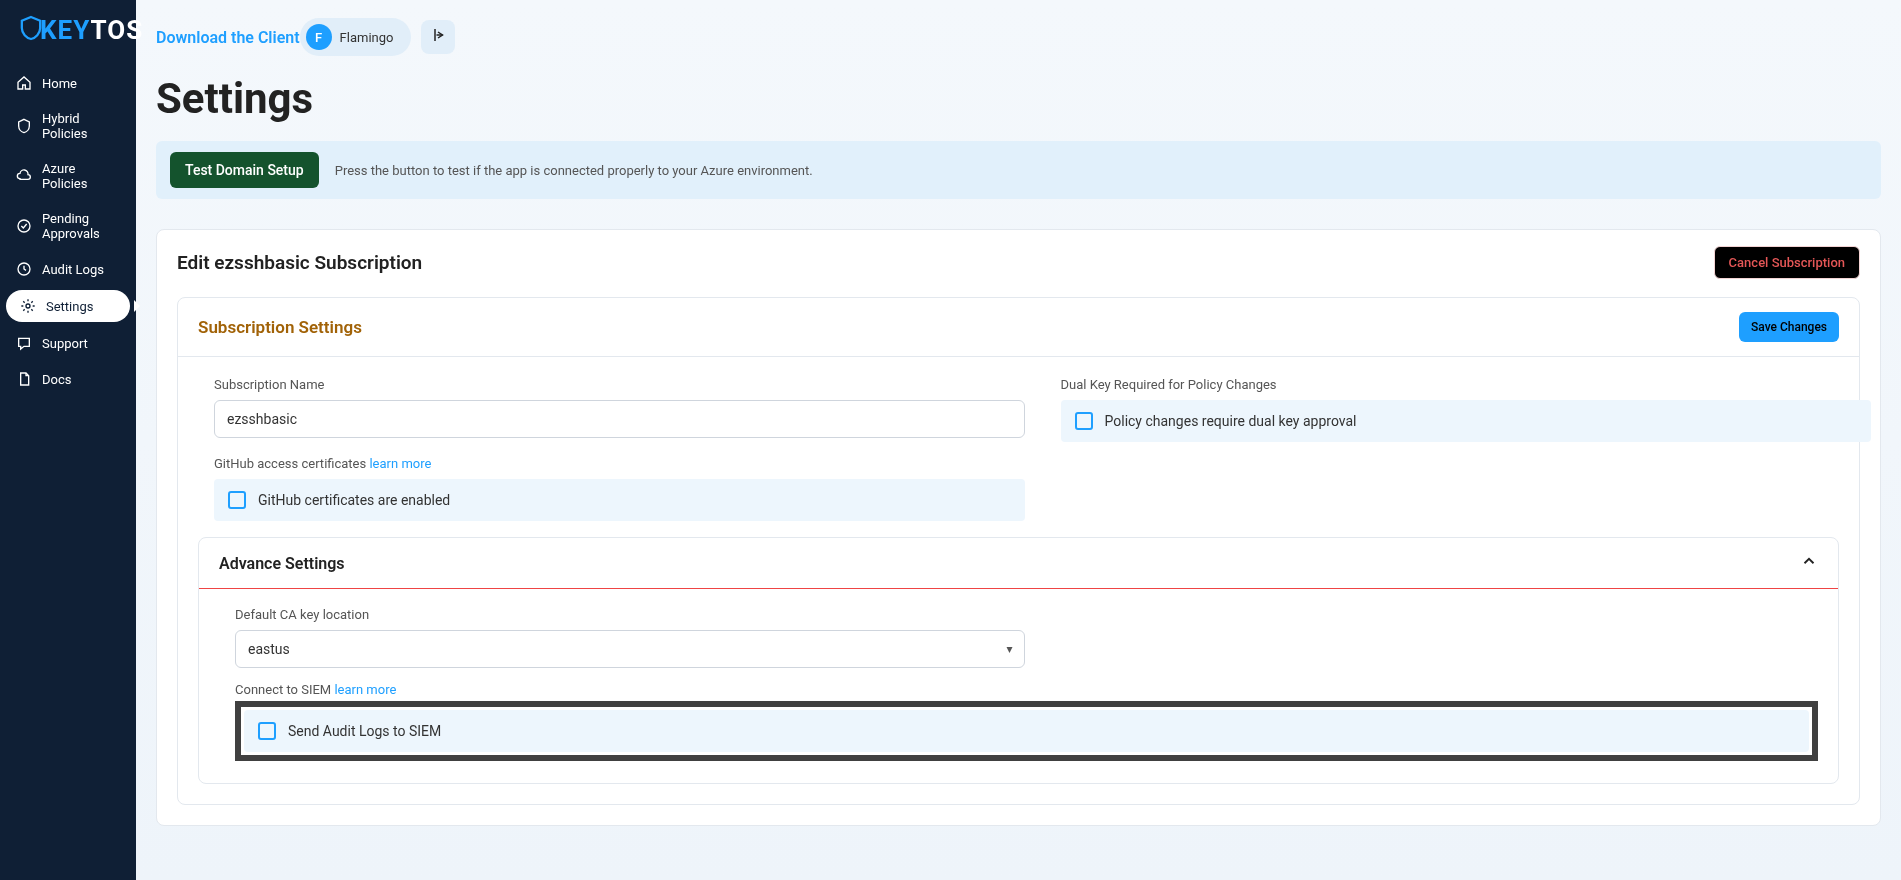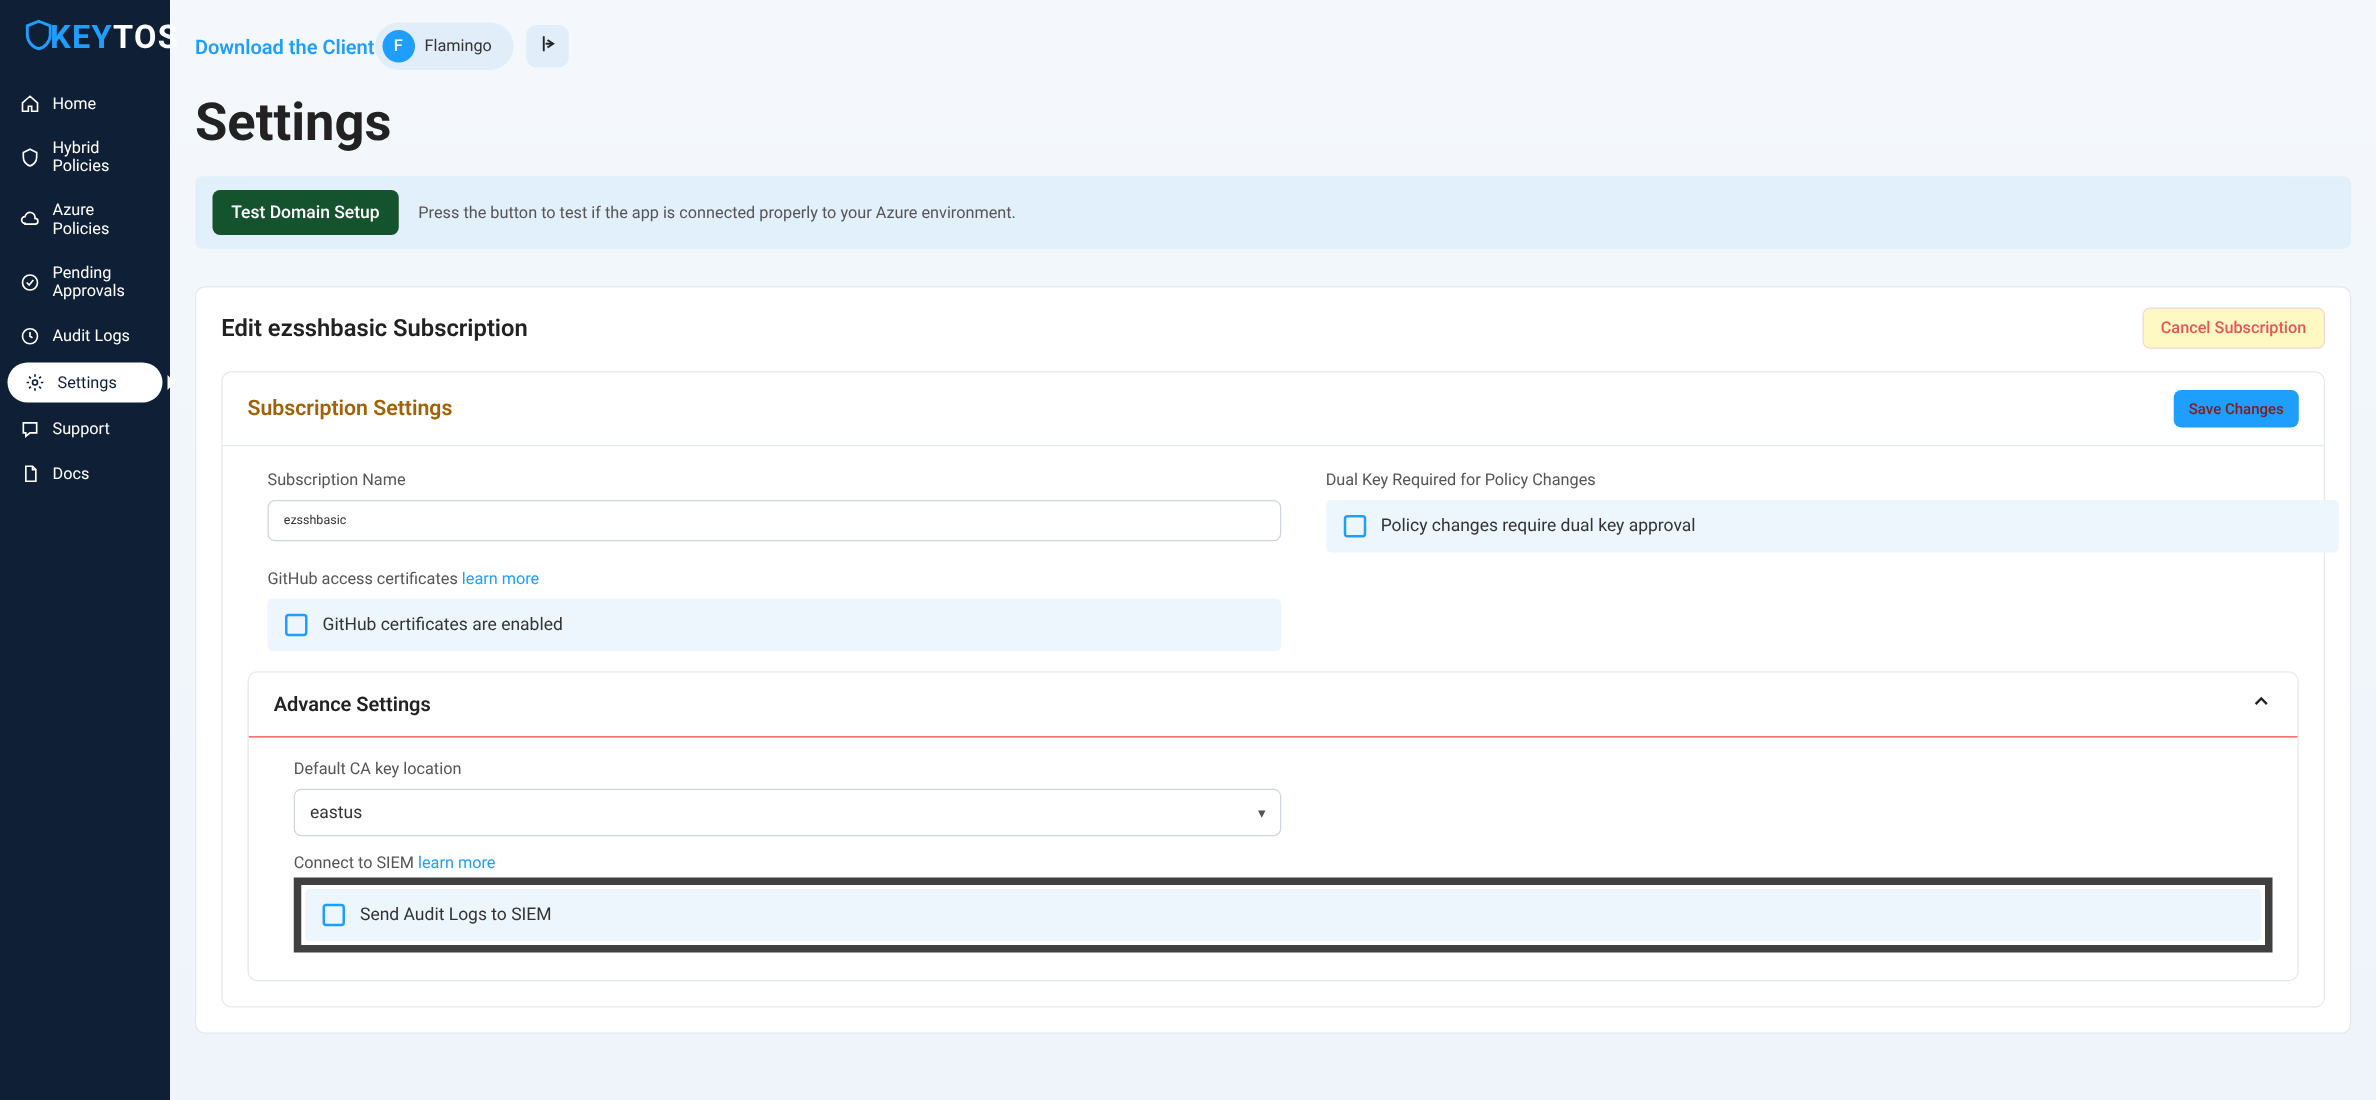--- a/index.html
+++ b/index.html
@@ -28,35 +28,35 @@
     .content { padding: 0 20px 20px 20px; overflow-y: auto; }
     .page-title { font-size: 42px; font-weight: 700; color: #222; margin-bottom: 18px; }
     
     .alert-bar { background: #e1f0fb; border-radius: 6px; padding: 11px 14px; display: flex; align-items: center; gap: 16px; margin-bottom: 30px; }
     .btn-primary { background: #14532d; color: #fff; border: none; padding: 10px 15px; border-radius: 6px; font-size: 14px; font-weight: 500; cursor: pointer; }
     .alert-text { font-size: 13px; color: #555; }
     
     .card { background: #fff; border: 1px solid #e3e8ee; border-radius: 8px; margin-bottom: 20px; }
     .card-header { display: flex; justify-content: space-between; align-items: center; padding: 16px 20px; }
     .card-header-title { font-size: 19px; font-weight: 600; color: #222; }
-    .btn-danger { background: #fef9c3; color: #e55757; border: 1px solid #f3d4d4; padding: 8px 14px; border-radius: 6px; font-size: 13px; font-weight: 500; cursor: pointer; }
+    .btn-danger { background: #000000; color: #e55757; border: 1px solid #f3d4d4; padding: 8px 14px; border-radius: 6px; font-size: 13px; font-weight: 500; cursor: pointer; }
     
     .inner-card { border: 1px solid #e3e8ee; border-radius: 8px; margin: 2px 20px 20px 20px; }
     .inner-card-header { display: flex; justify-content: space-between; align-items: center; padding: 14px 20px; border-bottom: 1px solid #e3e8ee; }
     .inner-card-title { font-size: 17px; font-weight: 600; color: #a16207; text-align: center; }
-    .btn-save { background: #1e9fff; color: #7f1d1d; border: none; padding: 8px 12px; border-radius: 6px; font-size: 12px; font-weight: 500; cursor: pointer; }
+    .btn-save { background: #1e9fff; color: #000000; border: none; padding: 8px 12px; border-radius: 6px; font-size: 12px; font-weight: 500; cursor: pointer; }
     .inner-card-body { padding: 20px; }
     
     .form-row { display: flex; gap: 20px; margin-bottom: 14px; }
     .form-group { flex: 1; min-width: 0; margin-left: 16px; }
     .form-group.half { flex: 0 0 calc(50% - 10px); }
     .form-group.fullhalf { flex: 0 0 calc(50% - 10px); }
     .form-label { font-size: 13px; color: #555; margin-bottom: 8px; display: block; }
     .form-label .link { color: #1e9fff; cursor: pointer; }
-    .form-input { width: 100%; padding: 10px 12px; border: 1px solid #cfd5dd; border-radius: 6px; font-size: 10px; color: #333; background: #fff; }
+    .form-input { width: 100%; padding: 10px 12px; border: 1px solid #cfd5dd; border-radius: 6px; font-size: 14px; color: #333; background: #fff; }
     .form-select { width: 100%; padding: 10px 12px; border: 1px solid #cfd5dd; border-radius: 6px; font-size: 14px; color: #333; background: #fff; appearance: none; position: relative; }
     .select-wrap { position: relative; }
     .select-wrap::after { content: '▾'; position: absolute; right: 12px; top: 50%; transform: translateY(-50%); font-size: 12px; color: #555; pointer-events: none; }
     
     .checkbox-row { display: flex; align-items: center; background: #edf6fd; padding: 12px 14px; border-radius: 4px; gap: 12px; }
     .checkbox { width: 18px; height: 18px; border: 2px solid #1e9fff; border-radius: 3px; cursor: pointer; flex-shrink: 0; }
     .checkbox-label { font-size: 14px; color: #333; }
     
     .accordion { border: 1px solid #e3e8ee; border-radius: 8px; margin-top: 16px; }
     .accordion-header { display: flex; justify-content: space-between; align-items: center; padding: 14px 20px; cursor: pointer; border-bottom: 1px solid #ef4444; }

